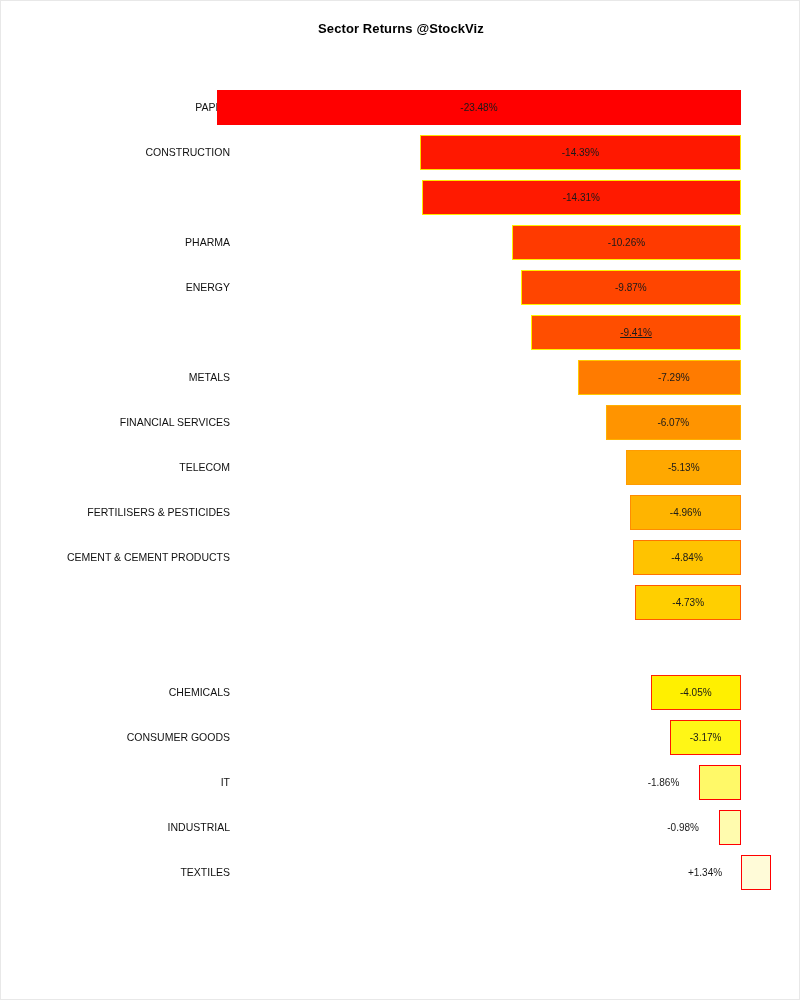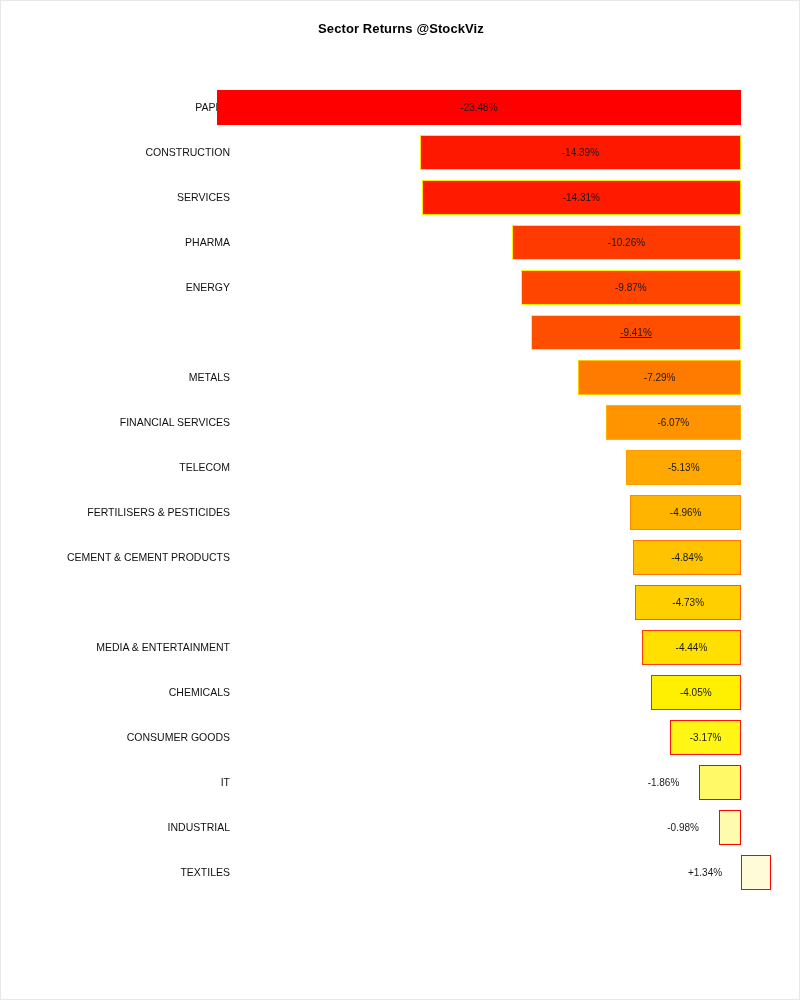--- a/index.html
+++ b/index.html
@@ -90,42 +90,41 @@
         <div class="cat-label">PAPER</div>
         <div class="bar" style="left: 215.926px; width: 524.074px; background: rgb(255, 0, 0); border-color: rgb(255, 0, 0);"></div>
         <div class="val-label" style="left: 447.963px; width: 60px;">-23.48%</div>
       </div>
       <div class="row" style="top: 129px;">
         <div class="cat-label">CONSTRUCTION</div>
         <div class="bar" style="left: 418.815px; width: 321.185px; background: rgb(255, 24, 0); border-color: rgb(255, 224, 0);"></div>
         <div class="val-label" style="left: 549.408px; width: 60px;">-14.39%</div>
       </div>
       <div class="row" style="top: 174px;">
-        <div class="cat-label">SERVICES</div>
         <div class="bar" style="left: 420.601px; width: 319.399px; background: rgb(255, 26, 0); border-color: rgb(255, 232, 0);"></div>
         <div class="val-label" style="left: 550.3px; width: 60px;">-14.31%</div>
       </div>
       <div class="row" style="top: 219px;">
         <div class="cat-label">PHARMA</div>
         <div class="bar" style="left: 510.997px; width: 229.003px; background: rgb(255, 58, 0); border-color: rgb(255, 240, 0);"></div>
         <div class="val-label" style="left: 595.498px; width: 60px;">-10.26%</div>
       </div>
       <div class="row" style="top: 264px;">
         <div class="cat-label">ENERGY</div>
         <div class="bar" style="left: 519.702px; width: 220.298px; background: rgb(255, 69, 0); border-color: rgb(255, 242, 0);"></div>
         <div class="val-label" style="left: 599.851px; width: 60px;">-9.87%</div>
       </div>
       <div class="row" style="top: 309px;">
         <div class="bar" style="left: 529.969px; width: 210.031px; background: rgb(255, 78, 0); border-color: rgb(255, 244, 0);"></div>
         <div class="val-label" style="left: 604.984px; width: 60px; text-decoration: underline;">-9.41%</div>
       </div>
       <div class="row" style="top: 354px;">
         <div class="cat-label">METALS</div>
         <div class="bar" style="left: 577.287px; width: 162.713px; background: rgb(255, 123, 0); border-color: rgb(255, 200, 0);"></div>
-        <div class="val-label" style="left: 628.644px; width: 60px;">-7.29%</div>
+        <div class="val-label" style="left: 628.644px; width: 60px; text-align: right;">-7.29%</div>
       </div>
       <div class="row" style="top: 399px;">
         <div class="cat-label">FINANCIAL SERVICES</div>
         <div class="bar" style="left: 604.518px; width: 135.482px; background: rgb(255, 148, 0); border-color: rgb(255, 176, 0);"></div>
         <div class="val-label" style="left: 642.259px; width: 60px;">-6.07%</div>
       </div>
       <div class="row" style="top: 444px; padding-left: 26px;">
         <div class="cat-label">TELECOM</div>
         <div class="bar" style="left: 625.498px; width: 114.502px; background: rgb(255, 168, 0); border-color: rgb(255, 156, 0);"></div>
         <div class="val-label" style="left: 652.749px; width: 60px;">-5.13%</div>
@@ -136,25 +135,20 @@
         <div class="val-label" style="left: 654.646px; width: 60px;">-4.96%</div>
       </div>
       <div class="row" style="top: 534px;">
         <div class="cat-label">CEMENT &amp; CEMENT PRODUCTS</div>
         <div class="bar" style="left: 631.971px; width: 108.029px; background: rgb(255, 195, 0); border-color: rgb(255, 116, 0);"></div>
         <div class="val-label" style="left: 655.986px; width: 60px;">-4.84%</div>
       </div>
       <div class="row" style="top: 579px;">
         <div class="bar" style="left: 634.426px; width: 105.574px; background: rgb(255, 207, 0); border-color: rgb(255, 90, 0);"></div>
         <div class="val-label" style="left: 657.213px; width: 60px;">-4.73%</div>
-      </div>
-      <div class="row" style="top: 624px;">
-        <div class="cat-label">MEDIA &amp; ENTERTAINMENT</div>
-        <div class="bar" style="left: 640.899px; width: 99.1008px; background: rgb(255, 224, 0); border-color: rgb(255, 60, 0);"></div>
-        <div class="val-label" style="left: 660.45px; width: 60px;">-4.44%</div>
       </div>
       <div class="row" style="top: 669px;">
         <div class="cat-label">CHEMICALS</div>
         <div class="bar" style="left: 649.604px; width: 90.396px; background: rgb(255, 240, 0); border-color: rgb(255, 36, 0);"></div>
         <div class="val-label" style="left: 664.802px; width: 60px;">-4.05%</div>
       </div>
       <div class="row" style="top: 714px;">
         <div class="cat-label">CONSUMER GOODS</div>
         <div class="bar" style="left: 669.246px; width: 70.7544px; background: rgb(255, 246, 22); border-color: rgb(255, 20, 0);"></div>
         <div class="val-label" style="left: 674.623px; width: 60px;">-3.17%</div>

